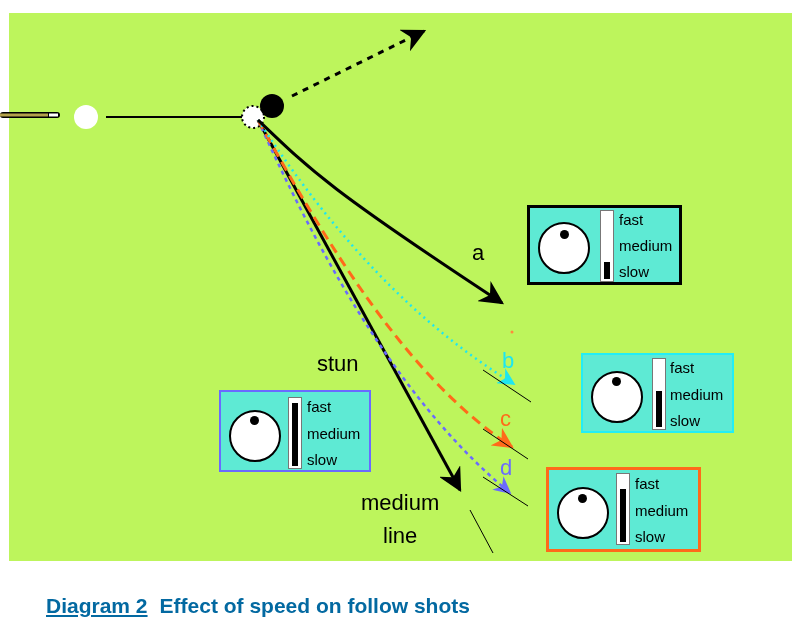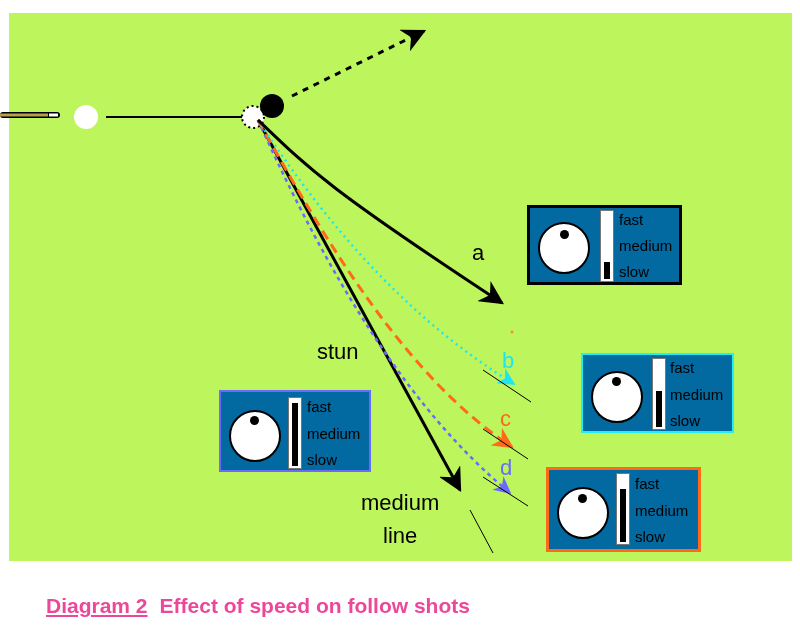--- a/index.html
+++ b/index.html
@@ -1,26 +1,26 @@
 <!DOCTYPE html>
 <html><head>
   <meta charset="utf-8">
   <style>
     html, body { margin: 0; padding: 0; background: #ffffff; }
     body { width: 800px; height: 634px; position: relative; overflow: hidden; font-family: "Liberation Sans", sans-serif; }
     #table { position: absolute; left: 9px; top: 13px; width: 783px; height: 548px; background: #bdf55c; }
     #diagram { position: absolute; left: 0; top: 0; width: 800px; height: 634px; }
     .lbl { position: absolute; font-family: "Liberation Sans", sans-serif; font-size: 22px; color: #000; line-height: 1; white-space: nowrap; }
-    .legend { position: absolute; background: #0369a1; box-sizing: border-box; }
+    .legend { position: absolute; background: #5eead4; box-sizing: border-box; }
     .legend .cue { position: absolute; width: 52px; height: 52px; border: 2px solid #000; border-radius: 50%; box-sizing: border-box; background: #fff; }
     .legend .dot { position: absolute; width: 9px; height: 9px; border-radius: 50%; background: #000; }
     .legend .gauge { position: absolute; width: 14px; height: 72px; border: 1px solid #777; box-sizing: border-box; background: #fff; }
     .legend .fill { position: absolute; left: 3px; bottom: 2px; width: 6px; background: #000; }
     .legend .spd { position: absolute; font-size: 15px; color: #000; line-height: 1; }
-    #caption { position: absolute; left: 46px; top: 594px; font-family: "Liberation Sans", sans-serif; font-weight: bold; font-size: 21px; color: #ec4899; white-space: nowrap; }
+    #caption { position: absolute; left: 46px; top: 594px; font-family: "Liberation Sans", sans-serif; font-weight: bold; font-size: 21px; color: #0369a1; white-space: nowrap; }
     #caption .num { text-decoration: underline; margin-right: 12px; }
   </style>
 </head>
 <body>
 
 <div id="table"></div>
 
 <svg id="diagram" viewBox="0 0 800 634" xmlns="http://www.w3.org/2000/svg">
   <defs>
     <marker id="arrBlack" viewBox="0 0 10 10" refX="9" refY="5" markerWidth="8" markerHeight="8" orient="auto-start-reverse">
@@ -68,21 +68,21 @@
 
   <path d="M258,120 C310,170 330,190 502,303" fill="none" stroke="#000" stroke-width="3" marker-end="url(#arrBlack)"></path>
 
   <circle cx="512" cy="332" r="1.5" fill="#ff8a3a"></circle>
 </svg>
 
 <div class="lbl" style="left:472px;top:242px;">a</div>
 <div class="lbl" style="left:502px;top:350px;color:#1ee6f0;">b</div>
 <div class="lbl" style="left:500px;top:408px;color:#ff6a1a;">c</div>
 <div class="lbl" style="left:500px;top:457px;color:#6a6aff;">d</div>
-<div class="lbl" style="left:317px;top:341px;">stun</div>
+<div class="lbl" style="left:317px;top:353px;">stun</div>
 <div class="lbl" style="left:361px;top:492px;">medium</div>
 <div class="lbl" style="left:383px;top:525px;">line</div>
 
 <div class="legend" style="left:527px;top:205px;width:155px;height:80px;border:3px solid #000;">
   <div class="cue" style="left:8px;top:14px;"></div>
   <div class="dot" style="left:30px;top:22px;"></div>
   <div class="gauge" style="left:70px;top:2px;">
     <div class="fill" style="height: 17px;"></div>
   </div>
   <div class="spd" style="left:89px;top:4px;">fast</div>

